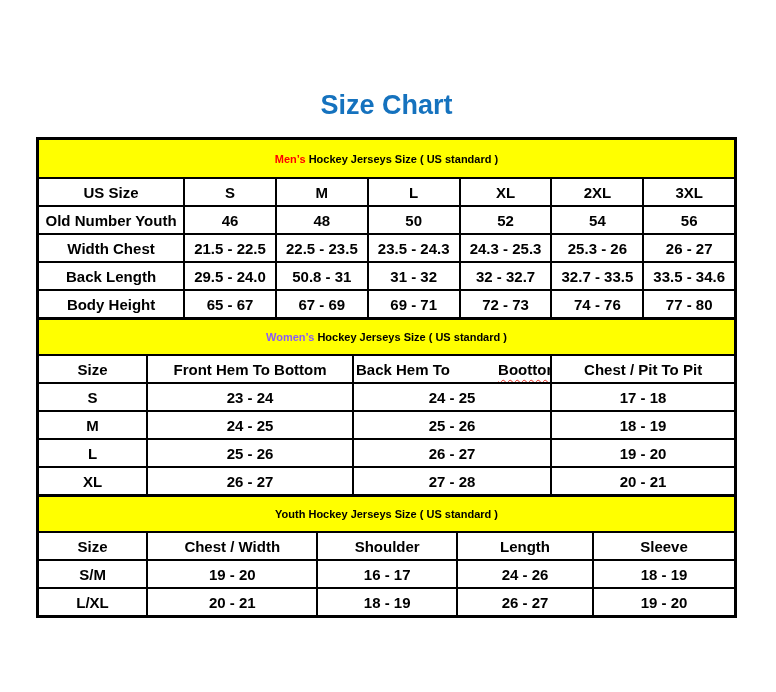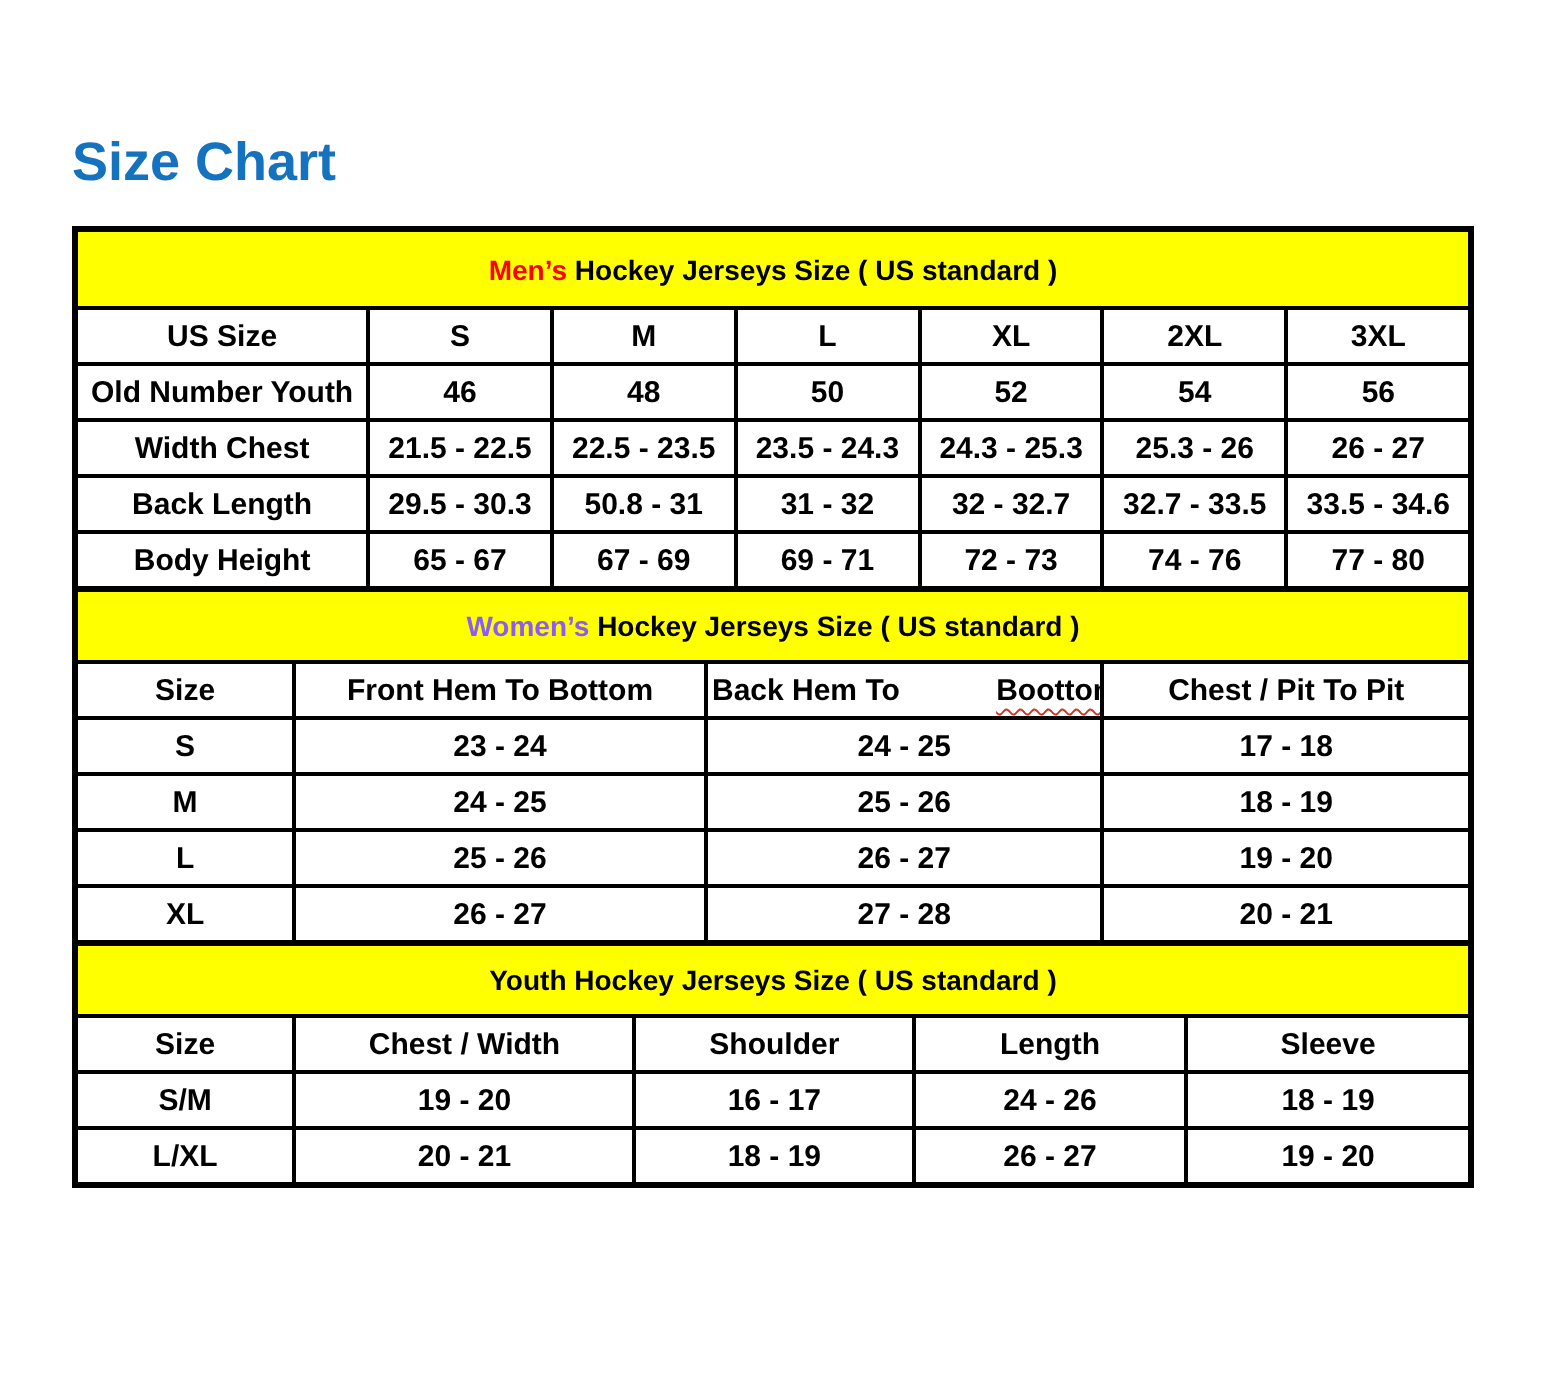--- a/index.html
+++ b/index.html
@@ -10,24 +10,24 @@
     height: 692px;
     overflow: hidden;
     font-family: "Liberation Sans", sans-serif;
   }
   .page {
     width: 776px;
     height: 692px;
     position: relative;
   }
   .page-title {
-    padding-top: 66px;
+    padding-top: 90px;
     width: 701px;
     margin-left: 36px;
-    text-align: left;
+    text-align: center;
     font-size: 27px;
     font-weight: bold;
     letter-spacing: 0px;
     margin-bottom: 16px;
   }
   .chart {
     width: 701px;
     margin-left: 36px;
   }
   table.size-table {
@@ -45,21 +45,21 @@
     vertical-align: middle;
     color: #000000;
     font-weight: bold;
     font-size: 15px;
     padding: 0 2px;
     overflow: hidden;
     white-space: nowrap;
   }
   tr.band th {
     background: #FFFF00;
-    font-size: 14px;
+    font-size: 11px;
     height: 34px;
   }
   table.size-table.mens tr.band th { height: 37px; }
   tr.col-row th { height: 26px; }
   tbody tr th, tbody tr td { height: 26px; }
   .band-highlight {  }
   .squiggle {
     text-decoration: underline wavy #E02B20;
     text-decoration-thickness: 1px;
     text-underline-offset: 4px;
@@ -116,21 +116,21 @@
             <th>Width Chest</th>
             <td>21.5 - 22.5</td>
             <td>22.5 - 23.5</td>
             <td>23.5 - 24.3</td>
             <td>24.3 - 25.3</td>
             <td>25.3 - 26</td>
             <td>26 - 27</td>
           </tr>
           <tr>
             <th>Back Length</th>
-            <td>29.5 - 30.3</td>
+            <td>29.5 - 24.0</td>
             <td>50.8 - 31</td>
             <td>31 - 32</td>
             <td>32 - 32.7</td>
             <td>32.7 - 33.5</td>
             <td>33.5 - 34.6</td>
           </tr>
           <tr>
             <th>Body Height</th>
             <td>65 - 67</td>
             <td>67 - 69</td>

